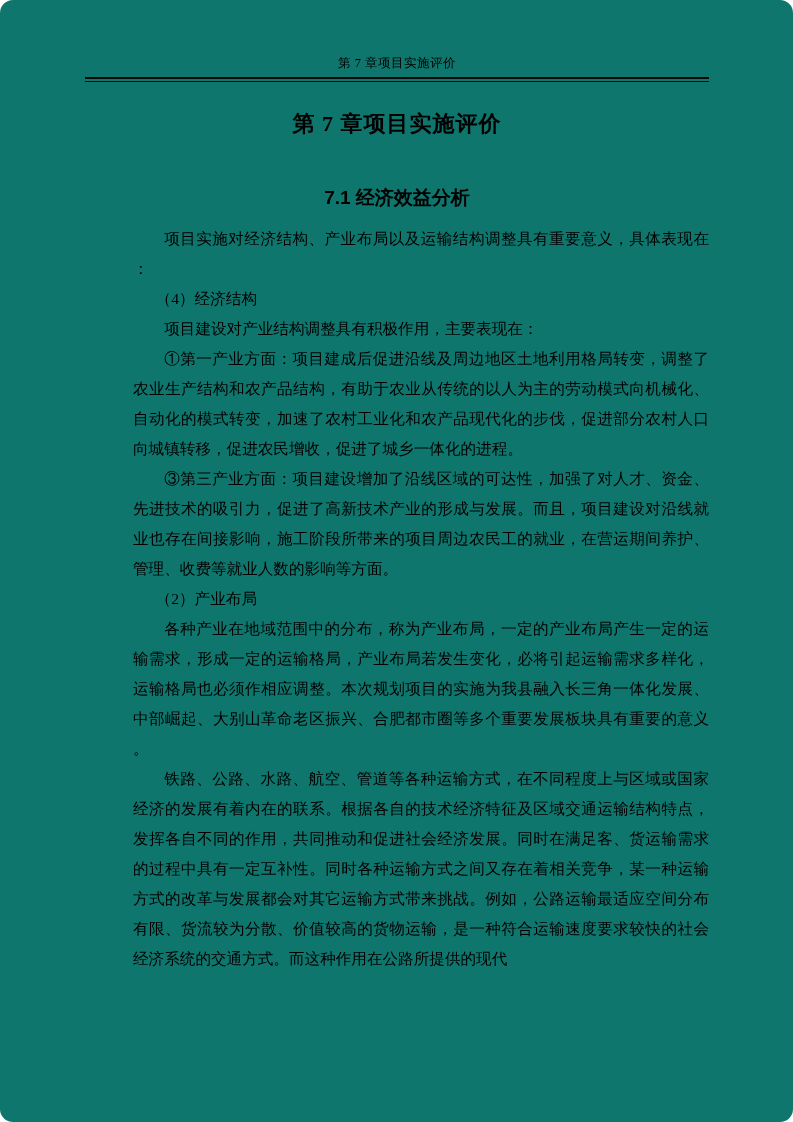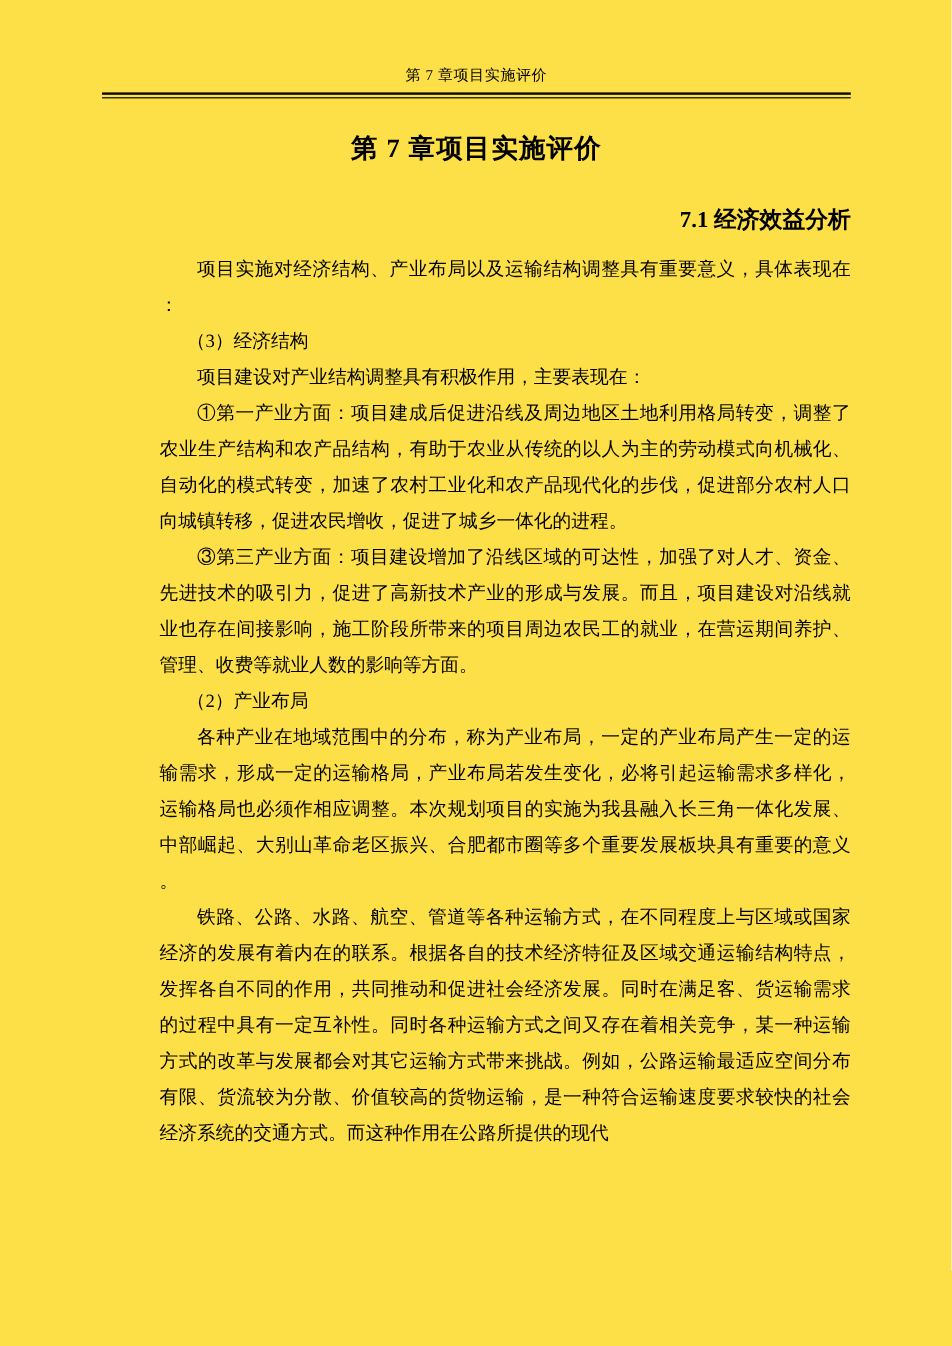--- a/index.html
+++ b/index.html
@@ -4,24 +4,25 @@
 <style>
   html, body {
     margin: 0;
     padding: 0;
     background: #ffffff;
   }
   .page {
     position: relative;
     width: 793px;
     height: 1122px;
-    background: #fde047;
+    background: #0f766e;
     overflow: hidden;
     font-family: "Liberation Serif", "DejaVu Serif", serif;
     color: #000000;
+    border-radius: 13px;
   }
   .content {
     position: absolute;
     left: 85px;
     width: 624px;
     top: 0;
   }
   .doc-header-text {
     padding-top: 54px;
     text-align: center;
@@ -38,26 +39,26 @@
   }
   .chapter-title {
     margin-top: 26px;
     text-align: center;
     font-size: 22px;
     line-height: 32px;
     font-weight: bold;
     letter-spacing: 1px;
   }
   .section-heading {
-    margin-top: 31px;
-    text-align: right;
+    margin-top: 45px;
+    text-align: center;
     font-size: 19px;
     line-height: 26px;
     font-weight: bold;
-    font-family: Liberation Serif, serif;
+    font-family: Liberation Sans, sans-serif;
   }
   .body-text {
     margin-top: 13px;
     font-size: 15.6px;
     line-height: 30px;
     text-align: justify;
     text-justify: inter-ideograph;
     margin-left: 48px;
   }
   .para {
@@ -89,21 +90,21 @@
     <div class="doc-header-text">第 7 章项目实施评价</div>
 
     <div class="doc-header-rule"></div>
 
     <div class="chapter-title">第 7 章项目实施评价</div>
 
     <div class="section-heading">7.1 经济效益分析</div>
 
     <div class="body-text">
       <p class="para">项目实施对经济结构、产业布局以及运输结构调整具有重要意义，具体表现在：</p>
-      <p class="para paren">（3）经济结构</p>
+      <p class="para paren">（4）经济结构</p>
       <p class="para">项目建设对产业结构调整具有积极作用，主要表现在：</p>
       <p class="para">①第一产业方面：项目建成后促进沿线及周边地区土地利用格局转变，调整了农业生产结构和农产品结构，有助于农业从传统的以人为主的劳动模式向机械化、自动化的模式转变，加速了农村工业化和农产品现代化的步伐，促进部分农村人口向城镇转移，促进农民增收，促进了城乡一体化的进程。</p>
       <p class="para">③第三产业方面：项目建设增加了沿线区域的可达性，加强了对人才、资金、先进技术的吸引力，促进了高新技术产业的形成与发展。而且，项目建设对沿线就业也存在间接影响，施工阶段所带来的项目周边农民工的就业，在营运期间养护、管理、收费等就业人数的影响等方面。</p>
       <p class="para paren">（2）产业布局</p>
       <p class="para">各种产业在地域范围中的分布，称为产业布局，一定的产业布局产生一定的运输需求，形成一定的运输格局，产业布局若发生变化，必将引起运输需求多样化，运输格局也必须作相应调整。本次规划项目的实施为我县融入长三角一体化发展、中部崛起、大别山革命老区振兴、合肥都市圈等多个重要发展板块具有重要的意义。</p>
       <p class="para">铁路、公路、水路、航空、管道等各种运输方式，在不同程度上与区域或国家经济的发展有着内在的联系。根据各自的技术经济特征及区域交通运输结构特点，发挥各自不同的作用，共同推动和促进社会经济发展。同时在满足客、货运输需求的过程中具有一定互补性。同时各种运输方式之间又存在着相关竞争，某一种运输方式的改革与发展都会对其它运输方式带来挑战。例如，公路运输最适应空间分布有限、货流较为分散、价值较高的货物运输，是一种符合运输速度要求较快的社会经济系统的交通方式。而这种作用在公路所提供的现代</p>
     </div>
 
   </div>
 

